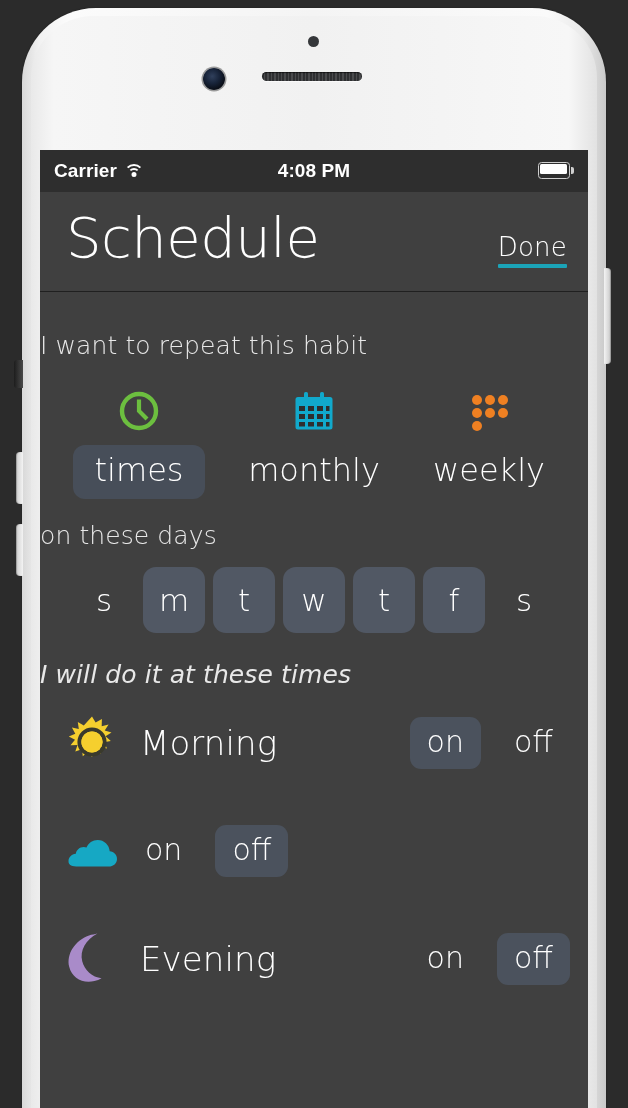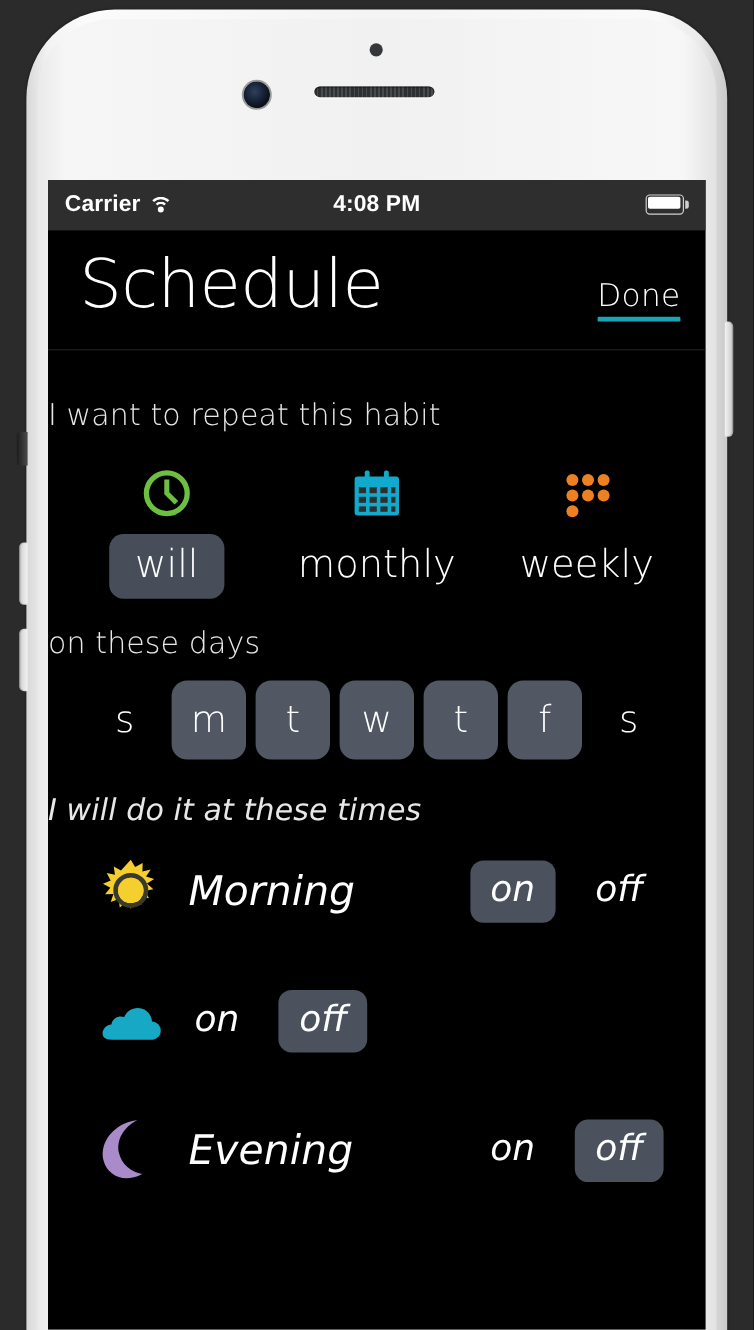--- a/index.html
+++ b/index.html
@@ -62,21 +62,21 @@
   .btn-power{
     position:absolute; left:604px; top:268px; width:7px; height:96px;
     border-radius:0 4px 4px 0;
     background:linear-gradient(90deg,#f3f3f3,#c8c8c8);
     box-shadow:inset -1px 0 1px rgba(0,0,0,.25);
   }
 
   
   #screen{
     position:absolute; left:40px; top:150px; width:548px; height:958px;
-    background:#000000; overflow:hidden;
+    background:#404040; overflow:hidden;
   }
 
   
   .statusbar{
     position:relative; height:42px; background:#2e2e2e;
     display:flex; align-items:center;
   }
   .sb-left{
     position:absolute; left:14px; top:0; height:42px;
     display:flex; align-items:center; gap:7px;
@@ -180,21 +180,21 @@
     display:flex; align-items:center; justify-content:center;
     color:#fff; font-size:31px; font-weight:300;
     font-family:"DejaVu Sans", sans-serif;
   }
   .day-cell.sel{ background:#515864; }
 
   
   #label-times{ margin-top:27px;font-style:italic; }
 
   .time-row{
-    height:108px; display:flex; align-items:center; padding:0 33px;font-style:italic;
+    height:108px; display:flex; align-items:center; padding:0 16px;
   }
   .time-icon{
     width:72px; display:flex; align-items:center; justify-content:center;
   }
   .time-name{
     flex:1; margin-left:12px;
     color:#fff; font-size:34px; font-weight:300; letter-spacing:.1px;
     font-family:"DejaVu Sans", sans-serif;
   }
   .toggle{
@@ -258,21 +258,21 @@
 
       <div class="freq-row">
 
         <div class="freq-item">
           <span class="freq-icon">
             <svg width="44" height="44" viewBox="0 0 44 44">
               <circle cx="22" cy="22" r="17" fill="none" stroke="#6cbf3f" stroke-width="4.4"></circle>
               <path d="M22 10.5 V22 L30 30" fill="none" stroke="#6cbf3f" stroke-width="4.2" stroke-linecap="butt" stroke-linejoin="miter"></path>
             </svg>
           </span>
-          <span class="freq-pill sel">will</span>
+          <span class="freq-pill sel">times</span>
         </div>
 
         <div class="freq-item">
           <span class="freq-icon">
             <svg width="44" height="44" viewBox="0 0 44 44">
               <g fill="#11a9cc">
                 <rect x="12" y="3" width="4" height="9" rx="1.6"></rect>
                 <rect x="28" y="3" width="4" height="9" rx="1.6"></rect>
                 <path d="M6 8h32a2.5 2.5 0 0 1 2.5 2.5V38A2.5 2.5 0 0 1 38 40.5H6A2.5 2.5 0 0 1 3.5 38V10.5A2.5 2.5 0 0 1 6 8z"></path>
               </g>

